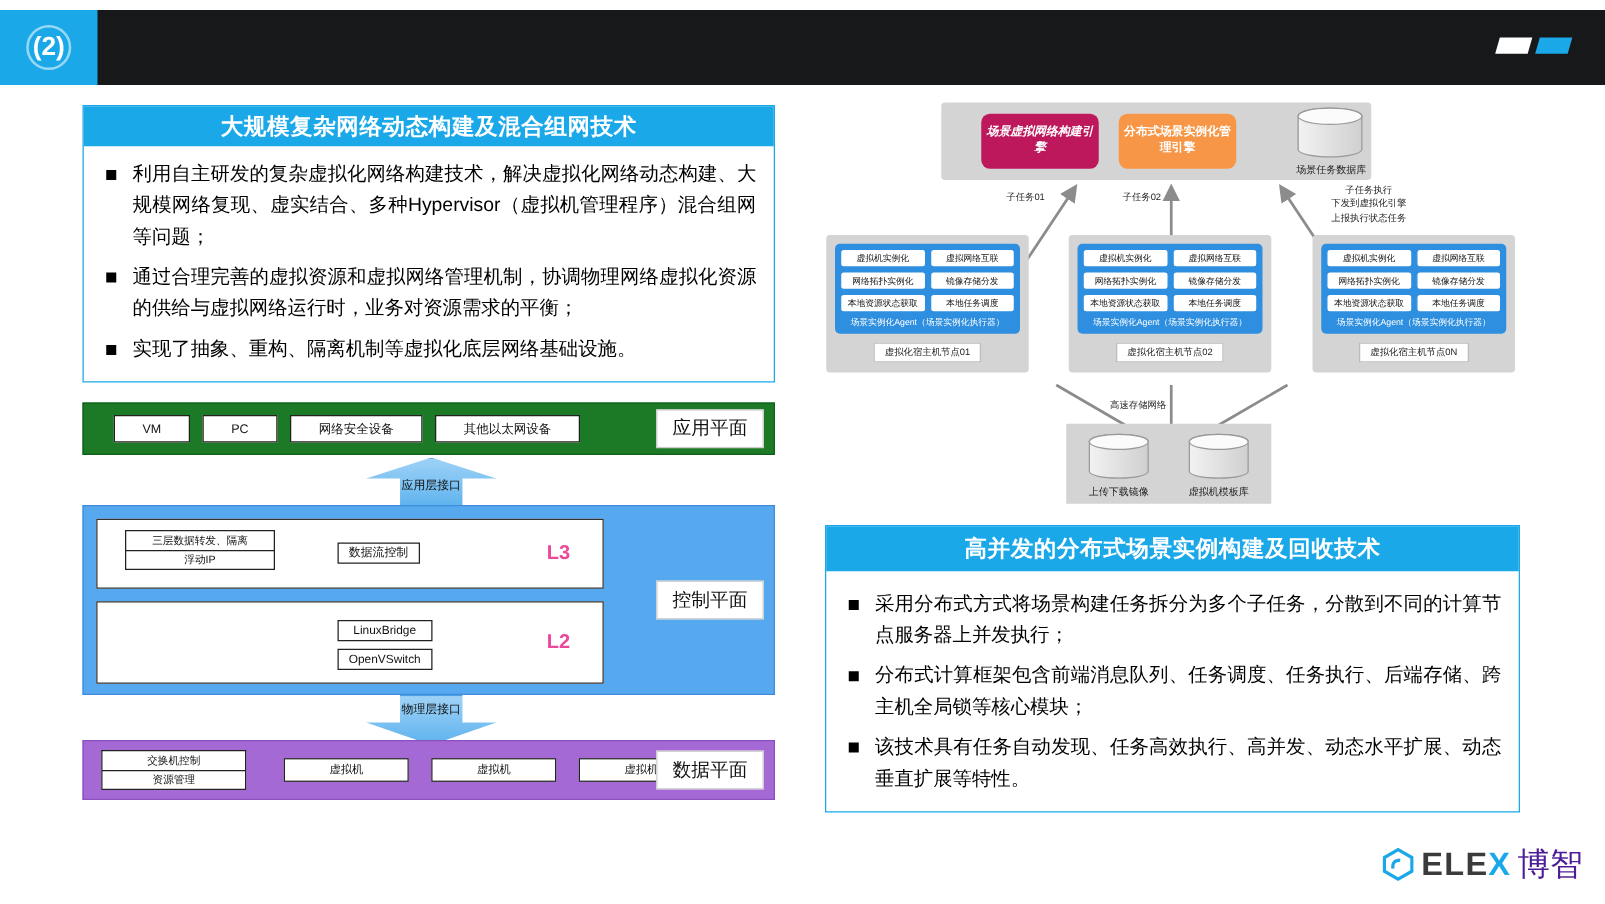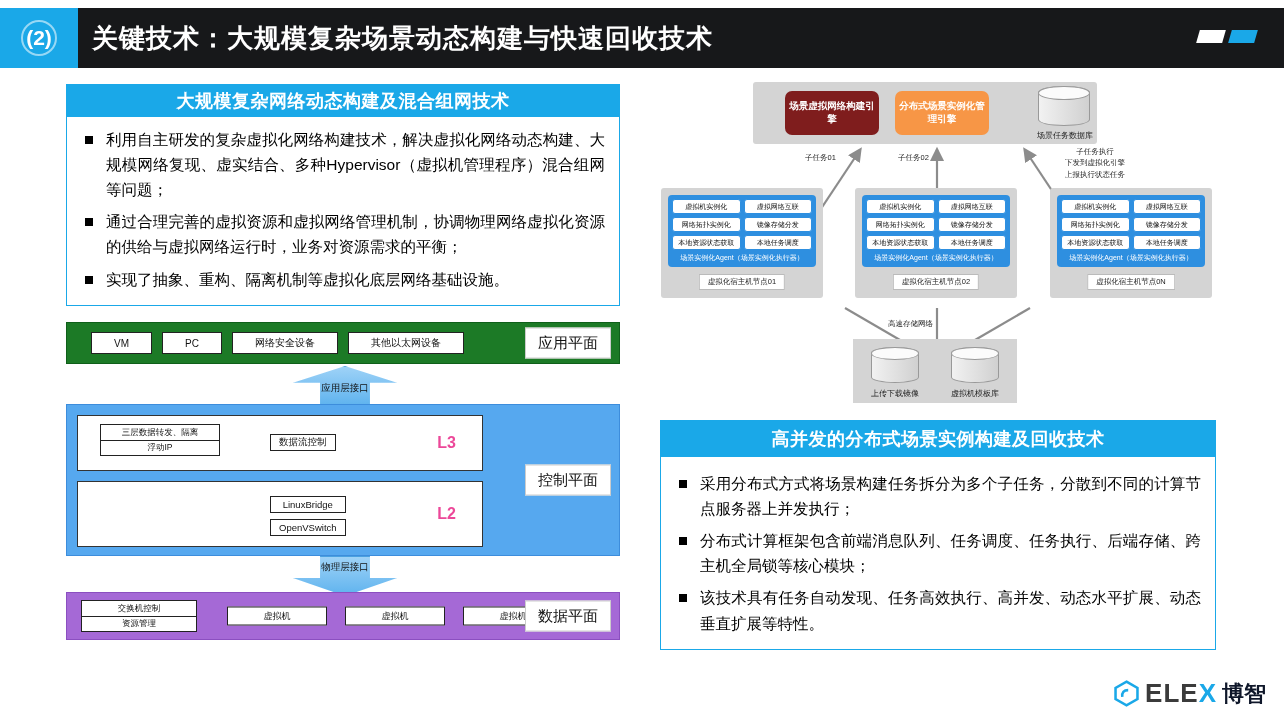--- a/index.html
+++ b/index.html
@@ -114,21 +114,21 @@
   .engine-band {
     position:absolute; left:753px; top:82px; width:344px; height:62px;
     background:#d4d4d4; border-radius:3px;
   }
   .engine {
     position:absolute; top:9px; width:94px; height:44px; border-radius:7px;
     color:#fff; font-size:9.5px; font-weight:bold; text-align:center;
     display:flex; align-items:center; justify-content:center; line-height:1.35;
     padding:0 4px;
   }
-  .eng-green { left:32px; background:#7f1d1d; }
+  .eng-green { left:32px; background:#be185d;font-style:italic; }
   .eng-orange{ left:142px; background:#f79646; }
   .cyl {
     position:absolute; background:linear-gradient(90deg,#f2f2f2,#d0d0d0);
     border:1px solid #999; border-radius:50%/16%;
   }
   .cyl-top {
     position:absolute; left:-1px; top:-1px; right:-1px; height:38%;
     background:#fbfbfb; border:1px solid #999; border-radius:50%;
   }
   .cyl-cap { left:1038px; top:86px; width:52px; height:40px; }
@@ -150,34 +150,33 @@
   .note { position:absolute; font-size:7.5px; color:#222; line-height:1.5; text-align:center; white-space:nowrap; }
 
   
   .logo { position:absolute; right:18px; bottom:14px; display:flex; align-items:center; gap:5px; }
   .logo-mark { width:27px; height:27px; }
   .logo-elex {
     font-size:26px; font-weight:bold; color:#3b3b3b; letter-spacing:1px;
     font-family:"Liberation Sans", sans-serif;
   }
   .logo-elex .x { color:#1aa8e8; }
-  .logo-cn { font-size:22px; font-weight:bold; color:#0f172a; }
+  .logo-cn { font-size:26px; font-weight:normal; color:#4c1d95; }
 </style>
 </head>
 <body>
 
 <div id="slide">
 
   <div class="hdr-bar"></div>
   <div class="hdr-badge">
     <div class="ring">
       <span>(2)</span>
     </div>
   </div>
-  <div class="hdr-title">关键技术：大规模复杂场景动态构建与快速回收技术</div>
   <div class="hdr-marks">
     <span class="mk white"></span>
     <span class="mk blue"></span>
   </div>
 
   <div class="panel" style="left:66px; top:84px; width:554px; height:222px;">
     <div class="panel-head" style="height:32px; line-height:32px;">大规模复杂网络动态构建及混合组网技术</div>
     <div class="panel-body">
       <div class="bullet">
         <span class="sq"></span>

